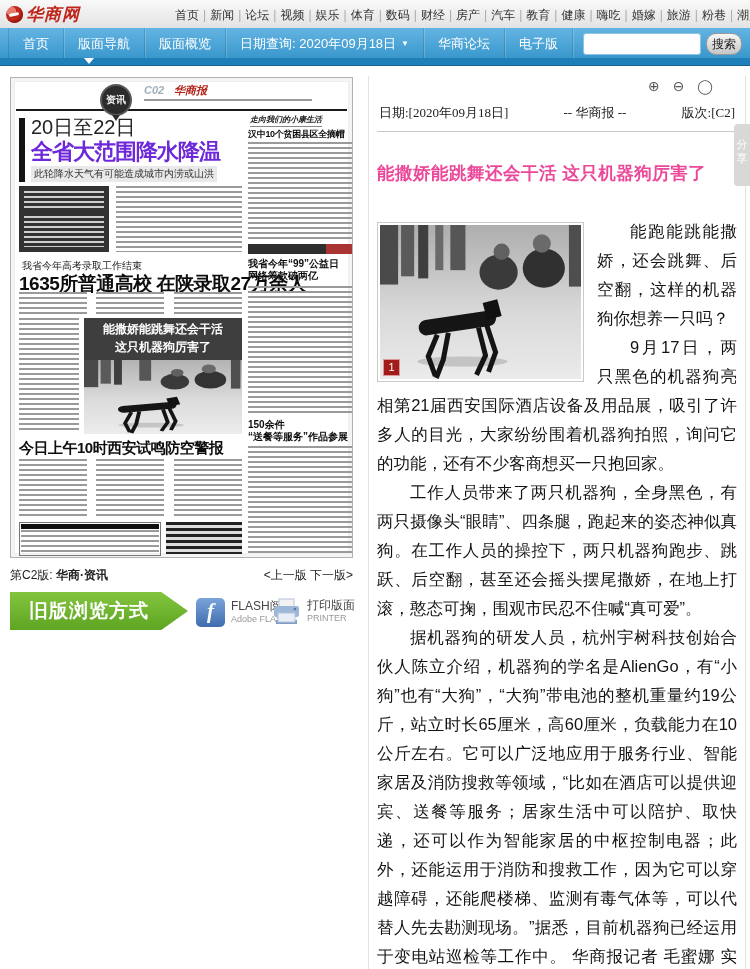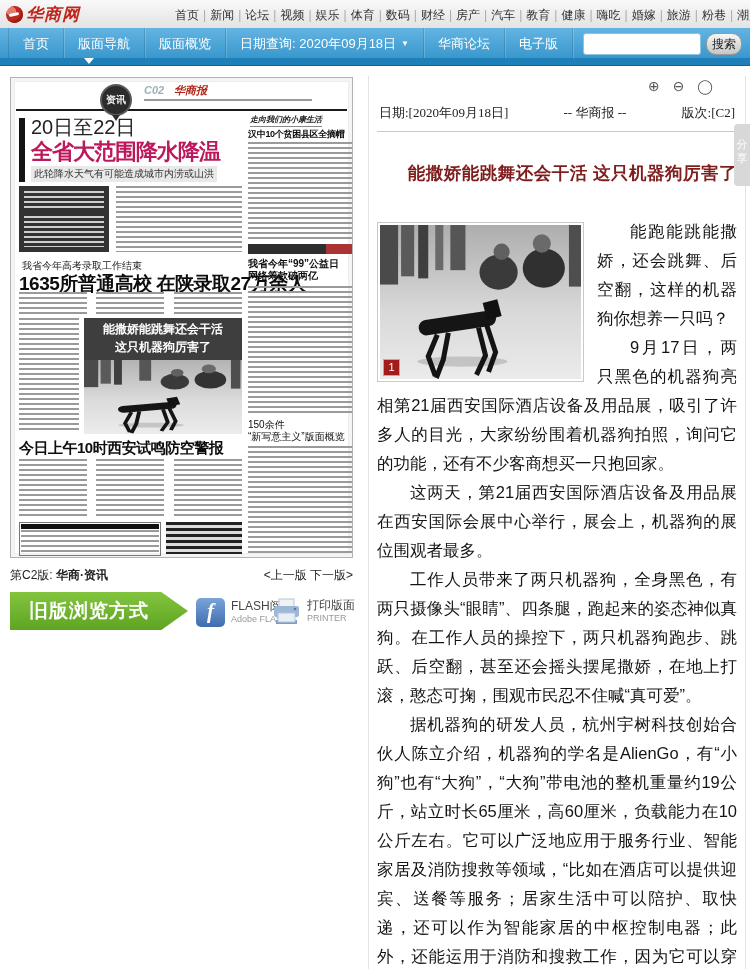--- a/index.html
+++ b/index.html
@@ -49,42 +49,42 @@
   .badge::after{content:"";position:absolute;left:10px;bottom:-7px;width:0;height:0;
     border-left:4px solid transparent;border-right:4px solid transparent;border-top:6px solid #2c2c2c;}
   .mast-c02{position:absolute;left:130px;top:3px;font-size:11px;font-weight:bold;font-style:italic;color:#9fb0ba;}
   .mast-logo{position:absolute;left:160px;top:2px;font-size:11px;font-weight:bold;color:#b5261b;font-style:italic;}
   .mast-info{position:absolute;left:130px;top:18px;width:168px;height:4px;}
   .mast-rule{position:absolute;left:2px;right:2px;top:28px;height:2px;background:#1a1a1a;}
   .tbody{position:absolute;left:4px;right:4px;top:33px;bottom:3px;}
   
   .vbar{position:absolute;left:1px;top:4px;width:6px;height:64px;background:#141414;}
   .h1a{position:absolute;left:13px;top:0px;font-size:20px;color:#222;}
-  .h1b{position:absolute;left:13px;top:23px;font-size:22px;font-weight:bold;color:#be185d;letter-spacing:-1px;}
+  .h1b{position:absolute;left:13px;top:23px;font-size:22px;font-weight:bold;color:#6d28d9;letter-spacing:-1px;}
   .h1c{position:absolute;left:13px;top:52px;font-size:10px;color:#333;background:#e9e9e9;padding:1px 3px;white-space:nowrap;}
   .wbox{position:absolute;left:1px;top:72px;width:90px;height:66px;background:#323232;}
   .wbox .in1{position:absolute;left:5px;top:5px;right:5px;height:18px;}
   .wbox .in2{position:absolute;left:5px;top:30px;right:5px;bottom:5px;}
   .h2k{position:absolute;left:4px;top:145px;font-size:10px;color:#222;}
   .h2m{position:absolute;left:1px;top:157px;font-size:19px;font-weight:bold;color:#0d0d0d;white-space:nowrap;letter-spacing:-0.5px;}
   .bannerbox{position:absolute;left:66px;top:204px;width:158px;height:44px;background:#3e3e3e;
     color:#fff;font-weight:bold;font-size:12px;text-align:center;line-height:18px;padding-top:2px;box-sizing:border-box;}
   .h3m{position:absolute;left:1px;top:325px;font-size:15px;font-weight:bold;color:#0d0d0d;white-space:nowrap;letter-spacing:-0.5px;}
   .minibox1{position:absolute;left:1px;top:408px;width:140px;height:32px;border:1px solid #777;}
   .minibox1 .hd{height:5px;background:#111;margin:1px;}
   .minibox2{position:absolute;left:148px;top:408px;width:76px;height:32px;
     background:repeating-linear-gradient(to bottom,#222 0 3px,#ddd 3px 6px);}
   
   .rc-head{position:absolute;left:232px;top:0;font-size:8px;font-style:italic;font-weight:bold;color:#222;
     border-bottom:1px solid #888;padding-bottom:1px;}
   .rc-h1{position:absolute;left:230px;top:14px;font-size:9px;font-weight:bold;color:#0d0d0d;white-space:nowrap;letter-spacing:-0.3px;}
   .rc-mid{position:absolute;left:230px;top:130px;width:104px;height:10px;background:#2e2e2e;}
   .rc-mid::after{content:"";position:absolute;right:0;top:0;width:26px;height:10px;background:#a33;}
   .rc-h2{position:absolute;left:230px;top:144px;font-size:10px;font-weight:bold;color:#0d0d0d;line-height:12px;white-space:nowrap;}
-  .rc-h3{position:absolute;left:230px;top:305px;font-size:10px;font-weight:normal;color:#0d0d0d;line-height:12px;white-space:nowrap;}
+  .rc-h3{position:absolute;left:230px;top:305px;font-size:10px;font-weight:bold;color:#0d0d0d;line-height:12px;white-space:nowrap;}
   
   #pageinfo{position:absolute;left:10px;top:567px;width:343px;font-size:12px;color:#222;}
   #pageinfo .sec{font-weight:bold;}
   #pagenav{position:absolute;right:397px;top:567px;font-size:12px;color:#222;}
   #pagenav a{color:#222;text-decoration:none;cursor:pointer;}
   #oldbtn{position:absolute;left:10px;top:592px;width:178px;height:38px;
     background:linear-gradient(#83c43e,#5ea522);
     clip-path:polygon(0 0,85% 0,100% 50%,85% 100%,0 100%);
     color:#fff;font-size:19px;font-weight:bold;text-align:center;line-height:38px;cursor:pointer;
     letter-spacing:1px;padding-right:20px;box-sizing:border-box;}
@@ -97,21 +97,21 @@
   .tool .lbl{font-size:12px;color:#444;line-height:13px;}
   .tool .sub{font-size:9px;color:#999;}
   
   #panel{position:absolute;left:368px;top:76px;width:378px;height:893px;background:#fff;
     border-left:1px solid #e3e3e3;border-right:1px solid #e3e3e3;box-sizing:border-box;padding:0 8px;}
   #viewctrls{text-align:right;padding:2px 24px 0 0;font-size:14px;color:#555;}
   #viewctrls span{margin-left:9px;cursor:pointer;}
   #artheader{margin-top:6px;display:flex;justify-content:space-between;align-items:center;
     font-family:"Liberation Serif","DejaVu Serif",serif;font-size:13px;color:#222;
     padding:4px 2px 9px 2px;border-bottom:1px solid #c9c9c9;gap:12px;}
-  #arttitle{margin-top:29px;text-align:right;font-size:17.5px;font-weight:bold;color:#7f1d1d;letter-spacing:0.5px;}
+  #arttitle{margin-top:29px;text-align:left;font-size:17.5px;font-weight:bold;color:#ec4899;letter-spacing:0.5px;}
   #artbody{margin-top:32px;font-size:16.5px;line-height:29px;color:#141414;text-align:justify;}
   #artbody p{margin:0;text-indent:2em;}
   #artfig{float:left;width:201px;height:154px;border:1px solid #c9c9c9;background:#fff;
     padding:2px;margin:5px 13px 4px 0;position:relative;}
   #artfig svg{display:block;width:100%;height:100%;}
   #figbadge{position:absolute;left:5px;bottom:5px;width:15px;height:15px;background:#a21c1c;
     border:1px solid #d99;color:#fff;font-size:11px;line-height:15px;text-align:center;}
   #share{position:absolute;left:734px;top:124px;width:16px;height:62px;background:#d8d8d8;
     border-radius:4px 0 0 4px;color:#fdfdfd;font-size:11px;line-height:14px;text-align:center;
     padding-top:13px;box-sizing:border-box;cursor:pointer;word-break:break-all;}
@@ -221,21 +221,21 @@
       <div class="rc-h1">汉中10个贫困县区全摘帽</div>
       <div class="fake" style="position:absolute;left:230px;top:28px;width:104px;height:98px;"></div>
       <div class="rc-mid"></div>
       <div class="rc-h2">
         <div>我省今年“99”公益日</div>
           <div>网络筹款破两亿</div>
       </div>
       <div class="fake" style="position:absolute;left:230px;top:172px;width:104px;height:128px;"></div>
       <div class="rc-h3">
         <div>150余件</div>
-          <div>“新写意主义”版面概览</div>
+          <div>“送餐等服务”作品参展</div>
       </div>
       <div class="fake" style="position:absolute;left:230px;top:332px;width:104px;height:108px;"></div>
     </div>
   </div>
 </div>
 
 <div id="pageinfo">
   <span>第C2版:</span>
   <span class="sec">华商·资讯</span>
 </div>
@@ -304,21 +304,20 @@
         <path d="M57,107 L48,128 L55,147" stroke="#141414" stroke-width="5" fill="none"></path>
         <path d="M68,105 L63,131 L56,149" stroke="#141414" stroke-width="5" fill="none"></path>
         <path d="M98,100 L105,127 L96,146" stroke="#141414" stroke-width="5" fill="none"></path>
         <path d="M106,97 L115,124 L108,143" stroke="#141414" stroke-width="5" fill="none"></path>
       </svg>
       <div id="figbadge">1</div>
     </div>
     <div>
         <p>能跑能跳能撒娇，还会跳舞、后空翻，这样的机器狗你想养一只吗？</p>
         <p>9月17日，两只黑色的机器狗亮相第21届西安国际酒店设备及用品展，吸引了许多人的目光，大家纷纷围着机器狗拍照，询问它的功能，还有不少客商想买一只抱回家。</p>
-        <p>这两天，第21届西安国际酒店设备及用品展在西安国际会展中心举行，展会上，机器狗的展位围观者最多。</p>
         <p>工作人员带来了两只机器狗，全身黑色，有两只摄像头“眼睛”、四条腿，跑起来的姿态神似真狗。在工作人员的操控下，两只机器狗跑步、跳跃、后空翻，甚至还会摇头摆尾撒娇，在地上打滚，憨态可掬，围观市民忍不住喊“真可爱”。</p>
         <p>据机器狗的研发人员，杭州宇树科技创始合伙人陈立介绍，机器狗的学名是AlienGo，有“小狗”也有“大狗”，“大狗”带电池的整机重量约19公斤，站立时长65厘米，高60厘米，负载能力在10公斤左右。它可以广泛地应用于服务行业、智能家居及消防搜救等领域，“比如在酒店可以提供迎宾、送餐等服务；居家生活中可以陪护、取快递，还可以作为智能家居的中枢控制电器；此外，还能运用于消防和搜救工作，因为它可以穿越障碍，还能爬楼梯、监测有毒气体等，可以代替人先去勘测现场。”据悉，目前机器狗已经运用于变电站巡检等工作中。 华商报记者 毛蜜娜 实习生 周瑨瑄 摄影 张杰</p>
       </div>
 
   </div>
 </div>
 
 <div id="share">分享</div>
 
 </body></html>

